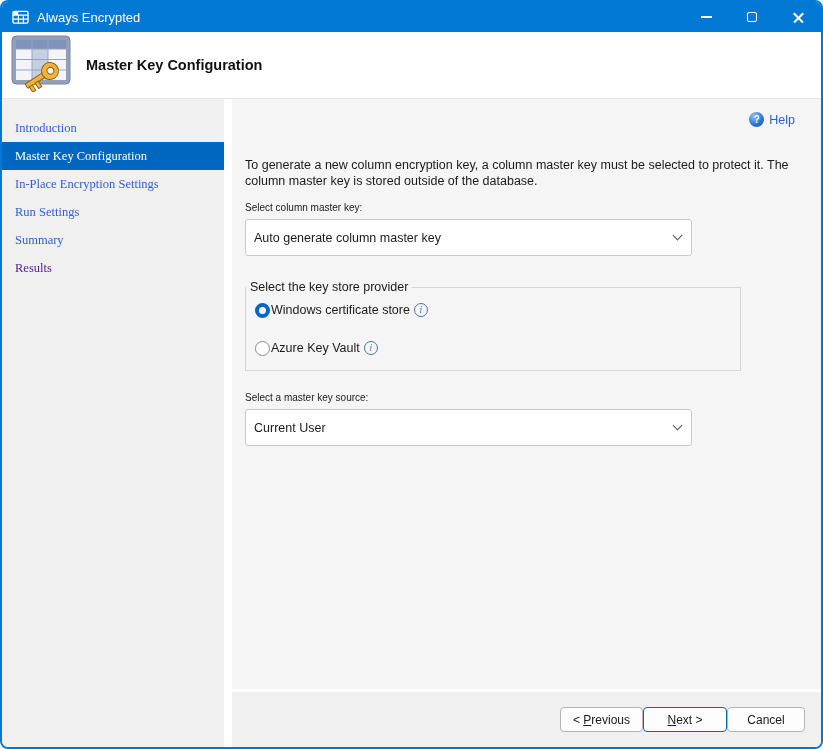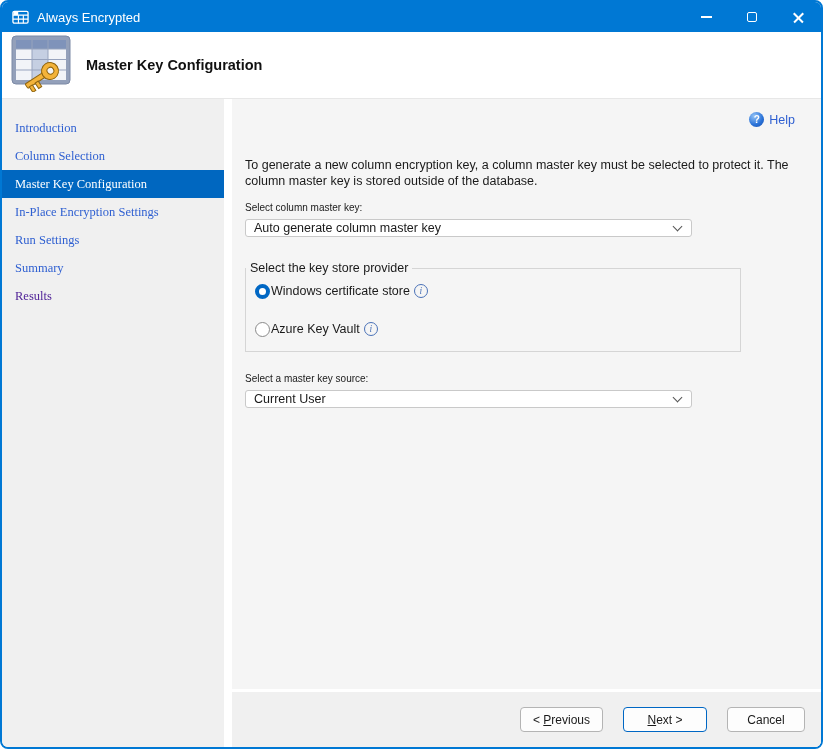--- a/index.html
+++ b/index.html
@@ -37,40 +37,40 @@
   
   .help-row { display:flex; justify-content:flex-end; align-items:center; gap:5px; }
   .help-icon { width:15px; height:15px; border-radius:50%; flex:0 0 15px;
     background:radial-gradient(circle at 35% 28%, #93c3f6, #2a72d8 58%, #1a4fae);
     color:#fff; font-size:10px; font-weight:bold; display:flex; align-items:center; justify-content:center; cursor:pointer; }
   .help-link { color:#2e5fd1; font-size:12.5px; cursor:pointer; text-decoration:none; }
   
   .intro { margin:31px 0 0 0; font-size:12.5px; color:#1a1a1a; max-width:552px; line-height:1.25; }
   .field-label { display:block; margin-top:13px; font-size:10px; color:#1a1a1a; }
   .field-label.src { margin-top:21px; }
-  .combo { margin-top:6px; width:447px; height:18px; background:#fff; border:1px solid #c9c9c9; border-radius:3px;
+  .combo { margin-top:6px; width:447px; height:37px; background:#fff; border:1px solid #c9c9c9; border-radius:3px;
     display:flex; align-items:center; justify-content:space-between; padding:0 10px 0 8px; cursor:pointer; }
   .combo-value { font-size:12.5px; color:#1a1a1a; }
   .chevron { width:7px; height:7px; border-right:1.4px solid #555; border-bottom:1.4px solid #555;
     transform:rotate(45deg); margin-top:-4px; }
   
   .groupbox { position:relative; margin-top:31px; width:496px; height:84px; border:1px solid #d5d5d5; }
   .legend { position:absolute; top:-8px; left:0; background:#f5f5f5; padding:0 4px; font-size:12.5px; color:#1a1a1a; }
   .radio-row { display:flex; align-items:flex-start; gap:1px; margin:15px 0 0 9px; cursor:pointer; }
   .radio-row.azure { margin-top:23px; }
   .radio { width:15px; height:15px; border-radius:50%; background:#fff; border:1px solid #8a8a8a; flex:0 0 15px; }
   .radio.checked { border:4.6px solid #0067C4; }
   .radio-label { font-size:12.5px; color:#1a1a1a; }
   .info-icon { width:14px; height:14px; border-radius:50%; border:1px solid #4a72b8; color:#4a72b8;
     font-size:9.5px; font-style:italic; font-family:"Liberation Serif", serif;
     display:flex; align-items:center; justify-content:center; margin-left:3px; cursor:pointer; }
   
   .h-divider { flex:0 0 3px; background:#ffffff; }
   .footer { flex:0 0 55px; background:#f0f0f0; display:flex; align-items:center; justify-content:flex-end;
-    gap:20px; padding-right:16px; }
+    gap:0; padding-right:16px; }
   .btn { min-width:78px; height:25px; background:#fdfdfd; border:1px solid #b4b4b4; border-radius:4px;
     font-size:12px; font-family:"Liberation Sans", sans-serif; color:#1a1a1a; padding:0 12px; cursor:pointer; }
   .btn.default { border:1.6px solid #0067C4; min-width:84px; }
   .mn { text-decoration:underline; }
 </style>
 </head>
 <body>
 
 <div class="window">
 
@@ -123,21 +123,20 @@
         </g>
       </svg>
     </span>
     <h1 class="page-title">Master Key Configuration</h1>
   </div>
 
   <div class="body-row">
 
     <nav class="sidebar">
       <div class="step link">Introduction</div>
-      <div class="step link">Column Selection</div>
       <div class="step selected">Master Key Configuration</div>
       <div class="step link">In-Place Encryption Settings</div>
       <div class="step link">Run Settings</div>
       <div class="step link">Summary</div>
       <div class="step disabled">Results</div>
     </nav>
 
     <div class="v-divider"></div>
 
     <div class="right-col">

